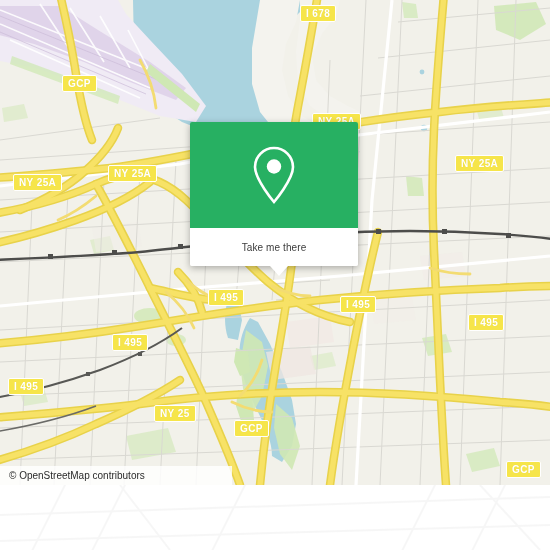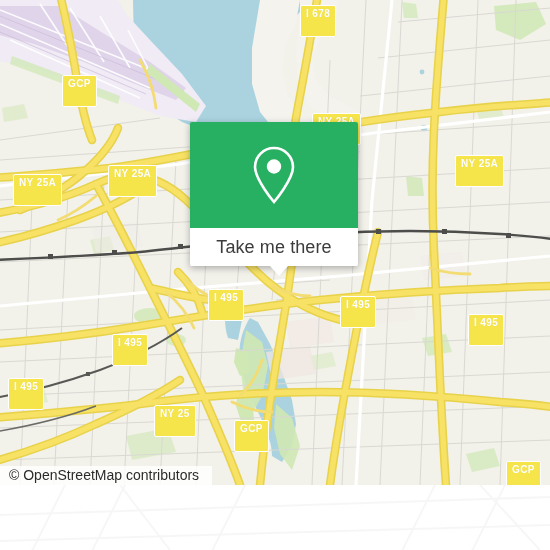--- a/index.html
+++ b/index.html
@@ -21,32 +21,32 @@
   .shield {
     position:absolute;
     background:#f6e54a;
     border:1.5px solid #ffffff;
     border-radius:2px;
     color:#ffffff;
     font-weight:bold;
     font-size:10px;
     letter-spacing:0.4px;
     line-height:14px;
-    height:32px;
+    height:17px;
     padding:1px 5px 0 5px;
     text-align:center;
     white-space:nowrap;
     text-shadow:0 0 1px rgba(0,0,0,.08);
   }
 
   
   #attribution {
-    position:absolute; left:0; top:466px; width:212px; height:19px;
+    position:absolute; left:0; top:466px; width:232px; height:19px;
     background:rgba(255,255,255,0.82);
-    font-size:14px; color:#2b2b2b;
+    font-size:10px; color:#2b2b2b;
     line-height:19px; padding-left:9px;
     white-space:nowrap;
   }
 
   
   #popup-card {
     position:absolute; left:190px; top:122px; width:168px;
     box-shadow:0 2px 7px rgba(0,0,0,.30);
     border-radius:2px; overflow:visible;
   }
@@ -55,21 +55,21 @@
     border-radius:2px 2px 0 0;
     display:flex; align-items:center; justify-content:center;
   }
   #popup-white {
     background:#ffffff; height:38px; width:168px;
     border-radius:0 0 2px 2px;
     display:flex; align-items:center; justify-content:center;
     position:relative;
   }
   #popup-label {
-    font-size:18px; color:#3c3c3c; letter-spacing:.1px;
+    font-size:10px; color:#3c3c3c; letter-spacing:.1px;
   }
   #popup-tail {
     position:absolute; left:80px; top:38px;
     width:0; height:0;
     border-left:9px solid transparent;
     border-right:9px solid transparent;
     border-top:10px solid #ffffff;
   }
 
   

